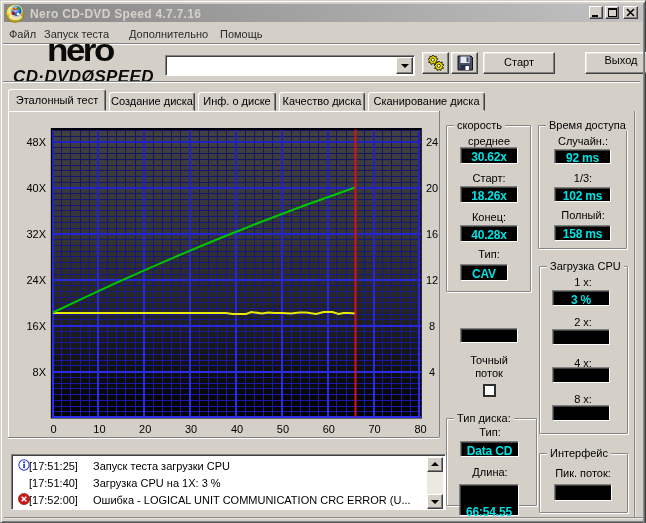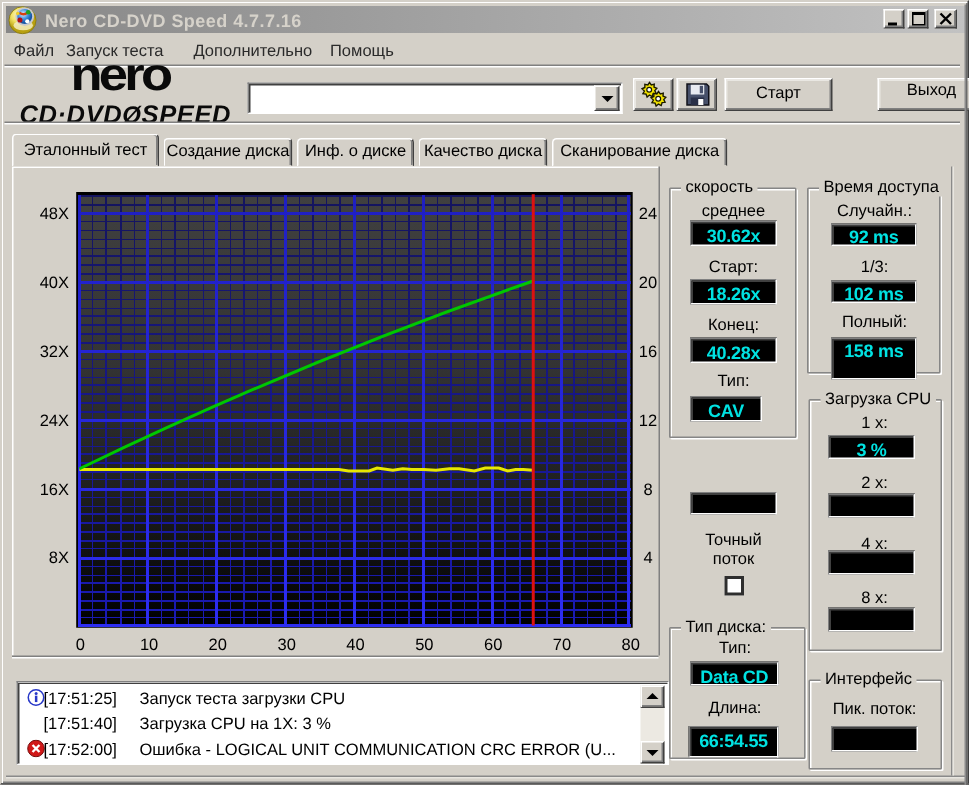--- a/index.html
+++ b/index.html
@@ -189,30 +189,30 @@
 <div class="lcd" style="left:459px;top:327px;width:58px;height:15px;padding-top:1px"></div>
 <div class="flbl" style="left:488px;top:353px">Точный</div>
 <div class="flbl" style="left:488px;top:366px">поток</div>
 <div class="abs" style="left:482px;top:383px;width:13px;height:13px;background:#fff;border:2px solid #2e2e2e"></div>
 <div class="grp" style="left:445px;top:417px;width:91px;height:88px">
       <span class="lbl">Тип диска:</span>
     </div>
 <div class="flbl" style="left:489px;top:425px">Тип:</div>
 <div class="lcd" style="left:459px;top:440px;width:59px;height:16px;padding-top:2px">Data CD</div>
 <div class="flbl" style="left:489px;top:465px">Длина:</div>
-<div class="lcd" style="left:458px;top:483px;width:60px;height:21px;padding-top:2px">66:54.55</div>
+<div class="lcd" style="left:458px;top:483px;width:60px;height:32px;padding-top:20px">66:54.55</div>
 <div class="grp" style="left:537px;top:124px;width:89px;height:124px">
       <span class="lbl">Время доступа</span>
     </div>
 <div class="flbl" style="left:582px;top:134px">Случайн.:</div>
 <div class="lcd" style="left:553px;top:148px;width:57px;height:15px;padding-top:1px">92 ms</div>
 <div class="flbl" style="left:582px;top:171px">1/3:</div>
 <div class="lcd" style="left:553px;top:186px;width:57px;height:15px;padding-top:1px">102 ms</div>
 <div class="flbl" style="left:582px;top:208px">Полный:</div>
-<div class="lcd" style="left:553px;top:224px;width:57px;height:28px;padding-top:1px">158 ms</div>
+<div class="lcd" style="left:553px;top:224px;width:57px;height:16px;padding-top:1px">158 ms</div>
 <div class="grp" style="left:538px;top:265px;width:89px;height:168px">
       <span class="lbl">Загрузка CPU</span>
     </div>
 <div class="flbl" style="left:582px;top:275px">1 x:</div>
 <div class="lcd" style="left:551px;top:289px;width:58px;height:16px;padding-top:2px">3 %</div>
 <div class="flbl" style="left:582px;top:315px">2 x:</div>
 <div class="lcd" style="left:551px;top:328px;width:58px;height:16px;padding-top:2px"></div>
 <div class="flbl" style="left:582px;top:356px">4 x:</div>
 <div class="lcd" style="left:551px;top:366px;width:58px;height:16px;padding-top:2px"></div>
 <div class="flbl" style="left:582px;top:392px">8 x:</div>

